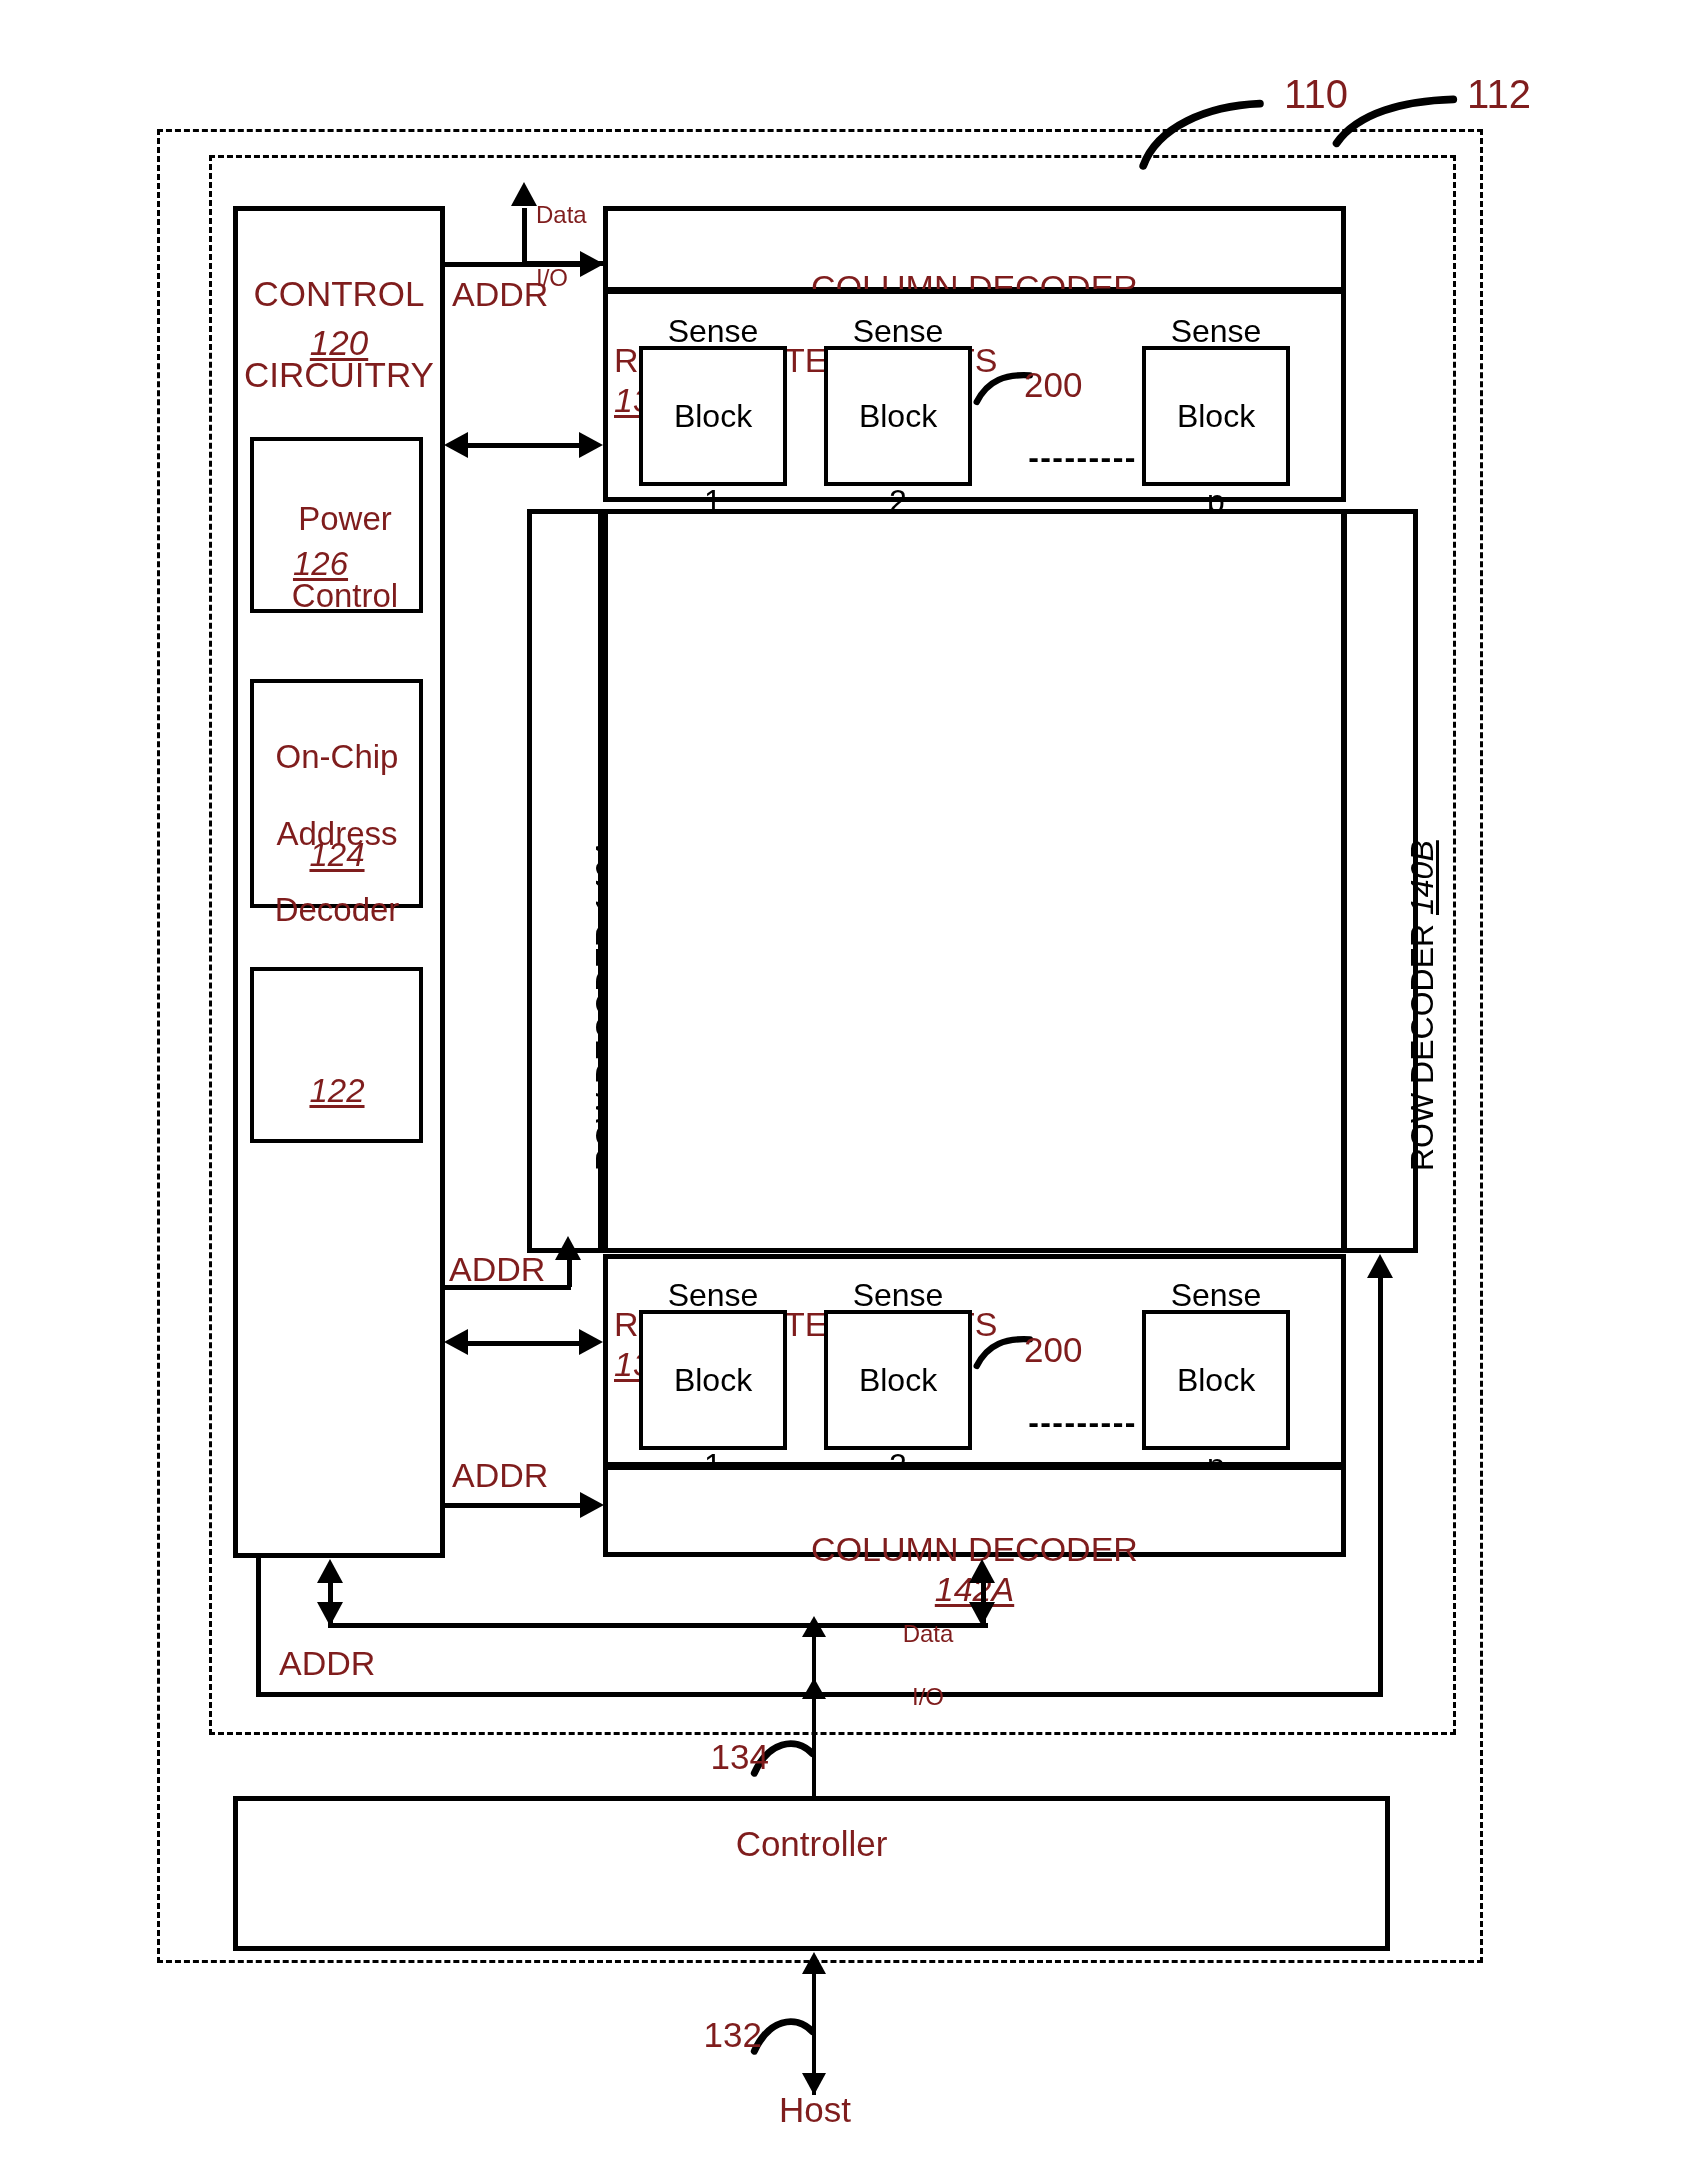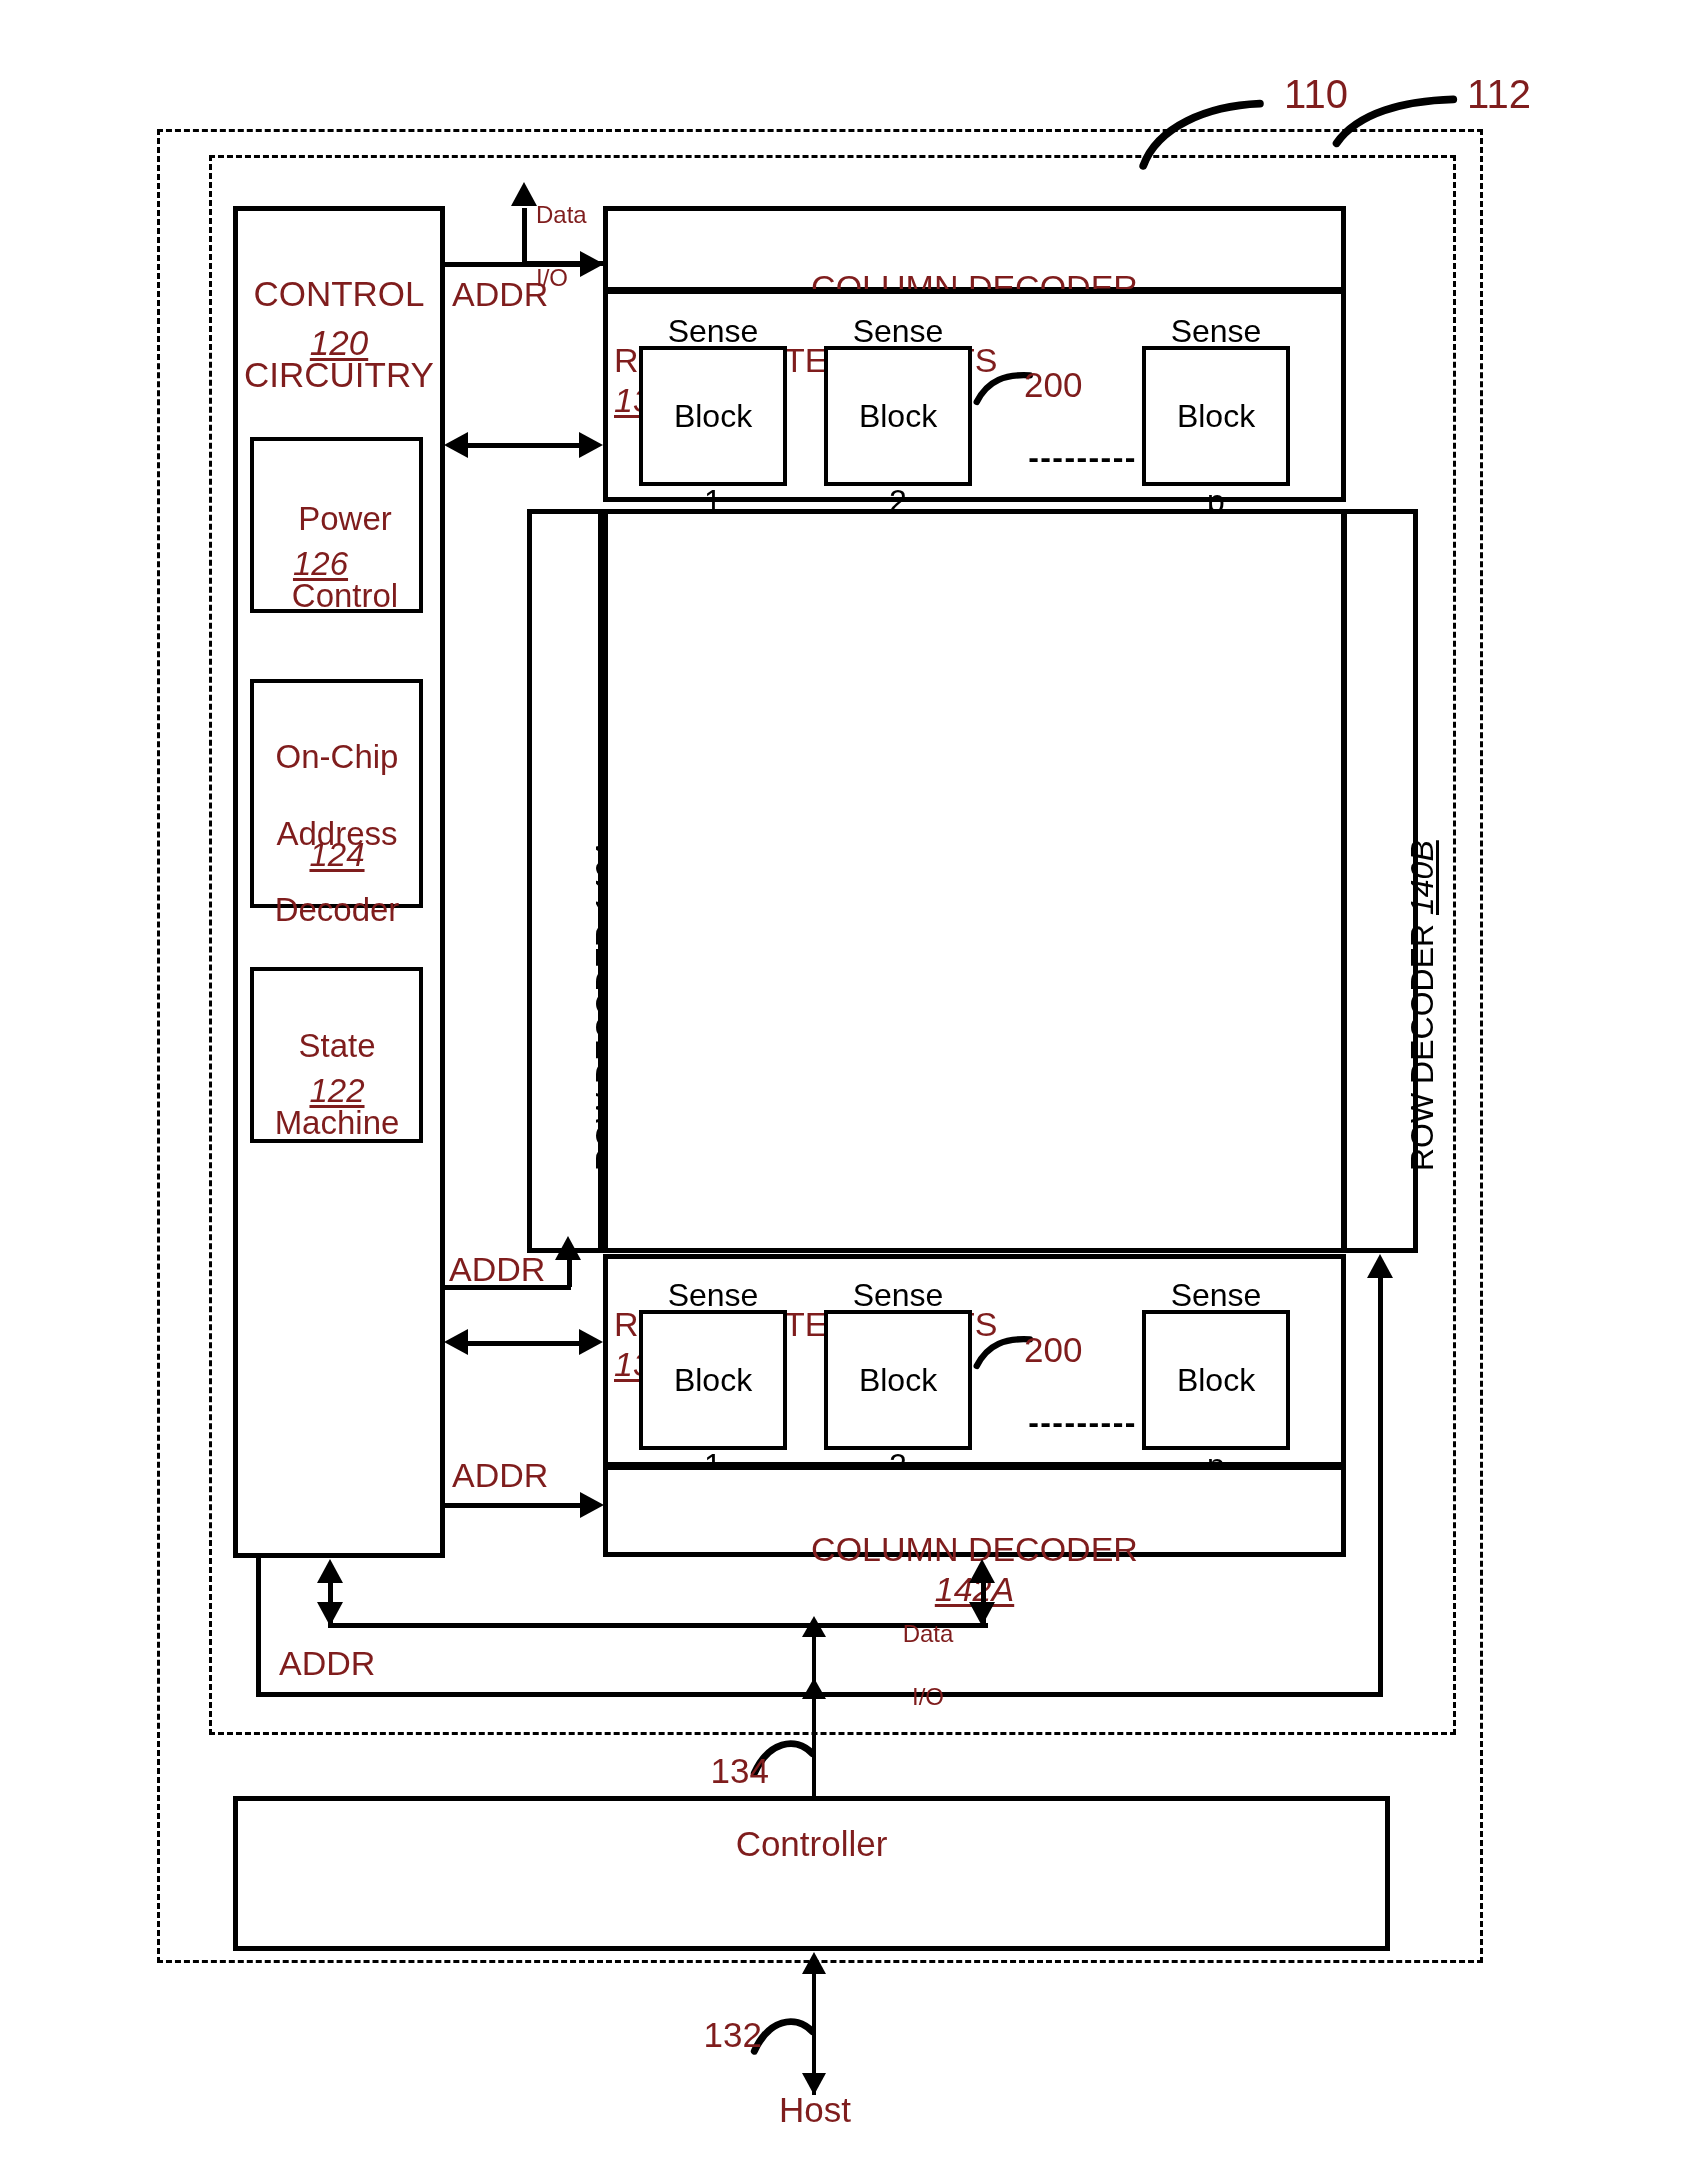--- a/index.html
+++ b/index.html
@@ -121,24 +121,20 @@
 
   <div class="solid-box-thin" style="left:250px; top:679px; width:173px; height:229px;"></div>
   <div class="label" style="left:247px; top:700px; width:180px; font-size:33px;">
     <span>On-Chip</span><br>
     <span>Address</span><br>
     <span>Decoder</span>
   </div>
   <div class="label ref" style="left:247px; top:836px; width:180px; font-size:33px;">124</div>
 
   <div class="solid-box-thin" style="left:250px; top:967px; width:173px; height:176px;"></div>
-  <div class="label" style="left:247px; top:989px; width:180px; font-size:33px;">
-    <span>State</span><br>
-    <span>Machine</span>
-  </div>
   <div class="label ref" style="left:247px; top:1072px; width:180px; font-size:33px;">122</div>
 
   <div class="solid-box" style="left:603px; top:206px; width:743px; height:86px;"></div>
   <div class="label" style="left:603px; top:229px; width:743px; font-size:34px;">
     <span>COLUMN DECODER</span>
     <span class="ref">142B</span>
   </div>
 
   <div class="solid-box" style="left:603px; top:289px; width:743px; height:213px;"></div>
   <div class="label" style="left:614px; top:302px; width:635px; font-size:34px; text-align:left;">
@@ -263,21 +259,21 @@
     <span>Data</span><br>
     <span>I/O</span>
   </div>
 
   <div class="vline" style="left:812px; top:1630px; width:3.5px; height:169px;"></div>
   <div class="arrow-u" style="left:802px; top:1616px; border-left-width:12px; border-right-width:12px; border-bottom-width:21px;"></div>
   <div class="arrow-u" style="left:802px; top:1678px; border-left-width:12px; border-right-width:12px; border-bottom-width:21px;"></div>
   <svg class="lead-curve" style="left:744px; top:1727px; width:85px; height:56px;" viewBox="0 0 120 80">
     <path d="M 14 66 C 34 22, 72 12, 97 38" stroke="#000" stroke-width="10" fill="none" stroke-linecap="round"></path>
   </svg>
-  <div class="label" style="left:677px; top:1737px; width:92px; font-size:35px; text-align:right;margin-top:14px;">134</div>
+  <div class="label" style="left:677px; top:1737px; width:92px; font-size:35px; text-align:right;">134</div>
 
   <div class="vline" style="left:812px; top:1968px; width:3.5px; height:127px;"></div>
   <div class="arrow-u" style="left:802px; top:1952px; border-left-width:12px; border-right-width:12px; border-bottom-width:22.6px;"></div>
   <div class="arrow-d" style="left:802px; top:2073px; border-left-width:12px; border-right-width:12px; border-top-width:22.6px;"></div>
   <svg class="lead-curve" style="left:744px; top:2005px; width:85px; height:56px;" viewBox="0 0 120 80">
     <path d="M 14 66 C 34 22, 72 12, 97 38" stroke="#000" stroke-width="10" fill="none" stroke-linecap="round"></path>
   </svg>
   <div class="label" style="left:670px; top:2015px; width:92px; font-size:35px; text-align:right;">132</div>
   <div class="label" style="left:734px; top:2090px; width:162px; font-size:35px;">Host</div>
 

